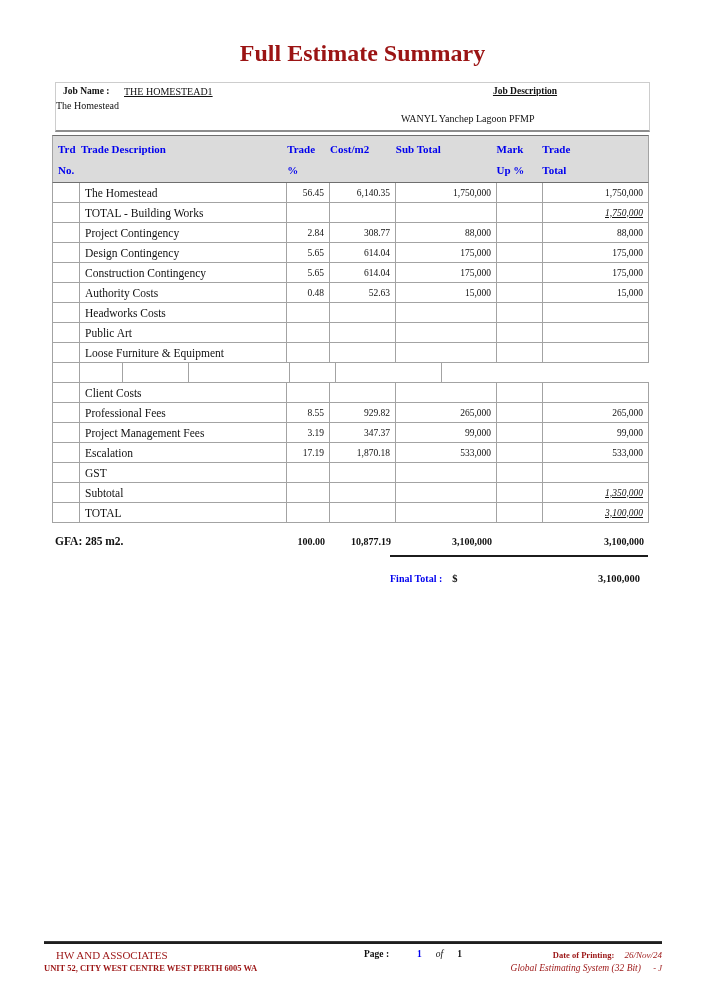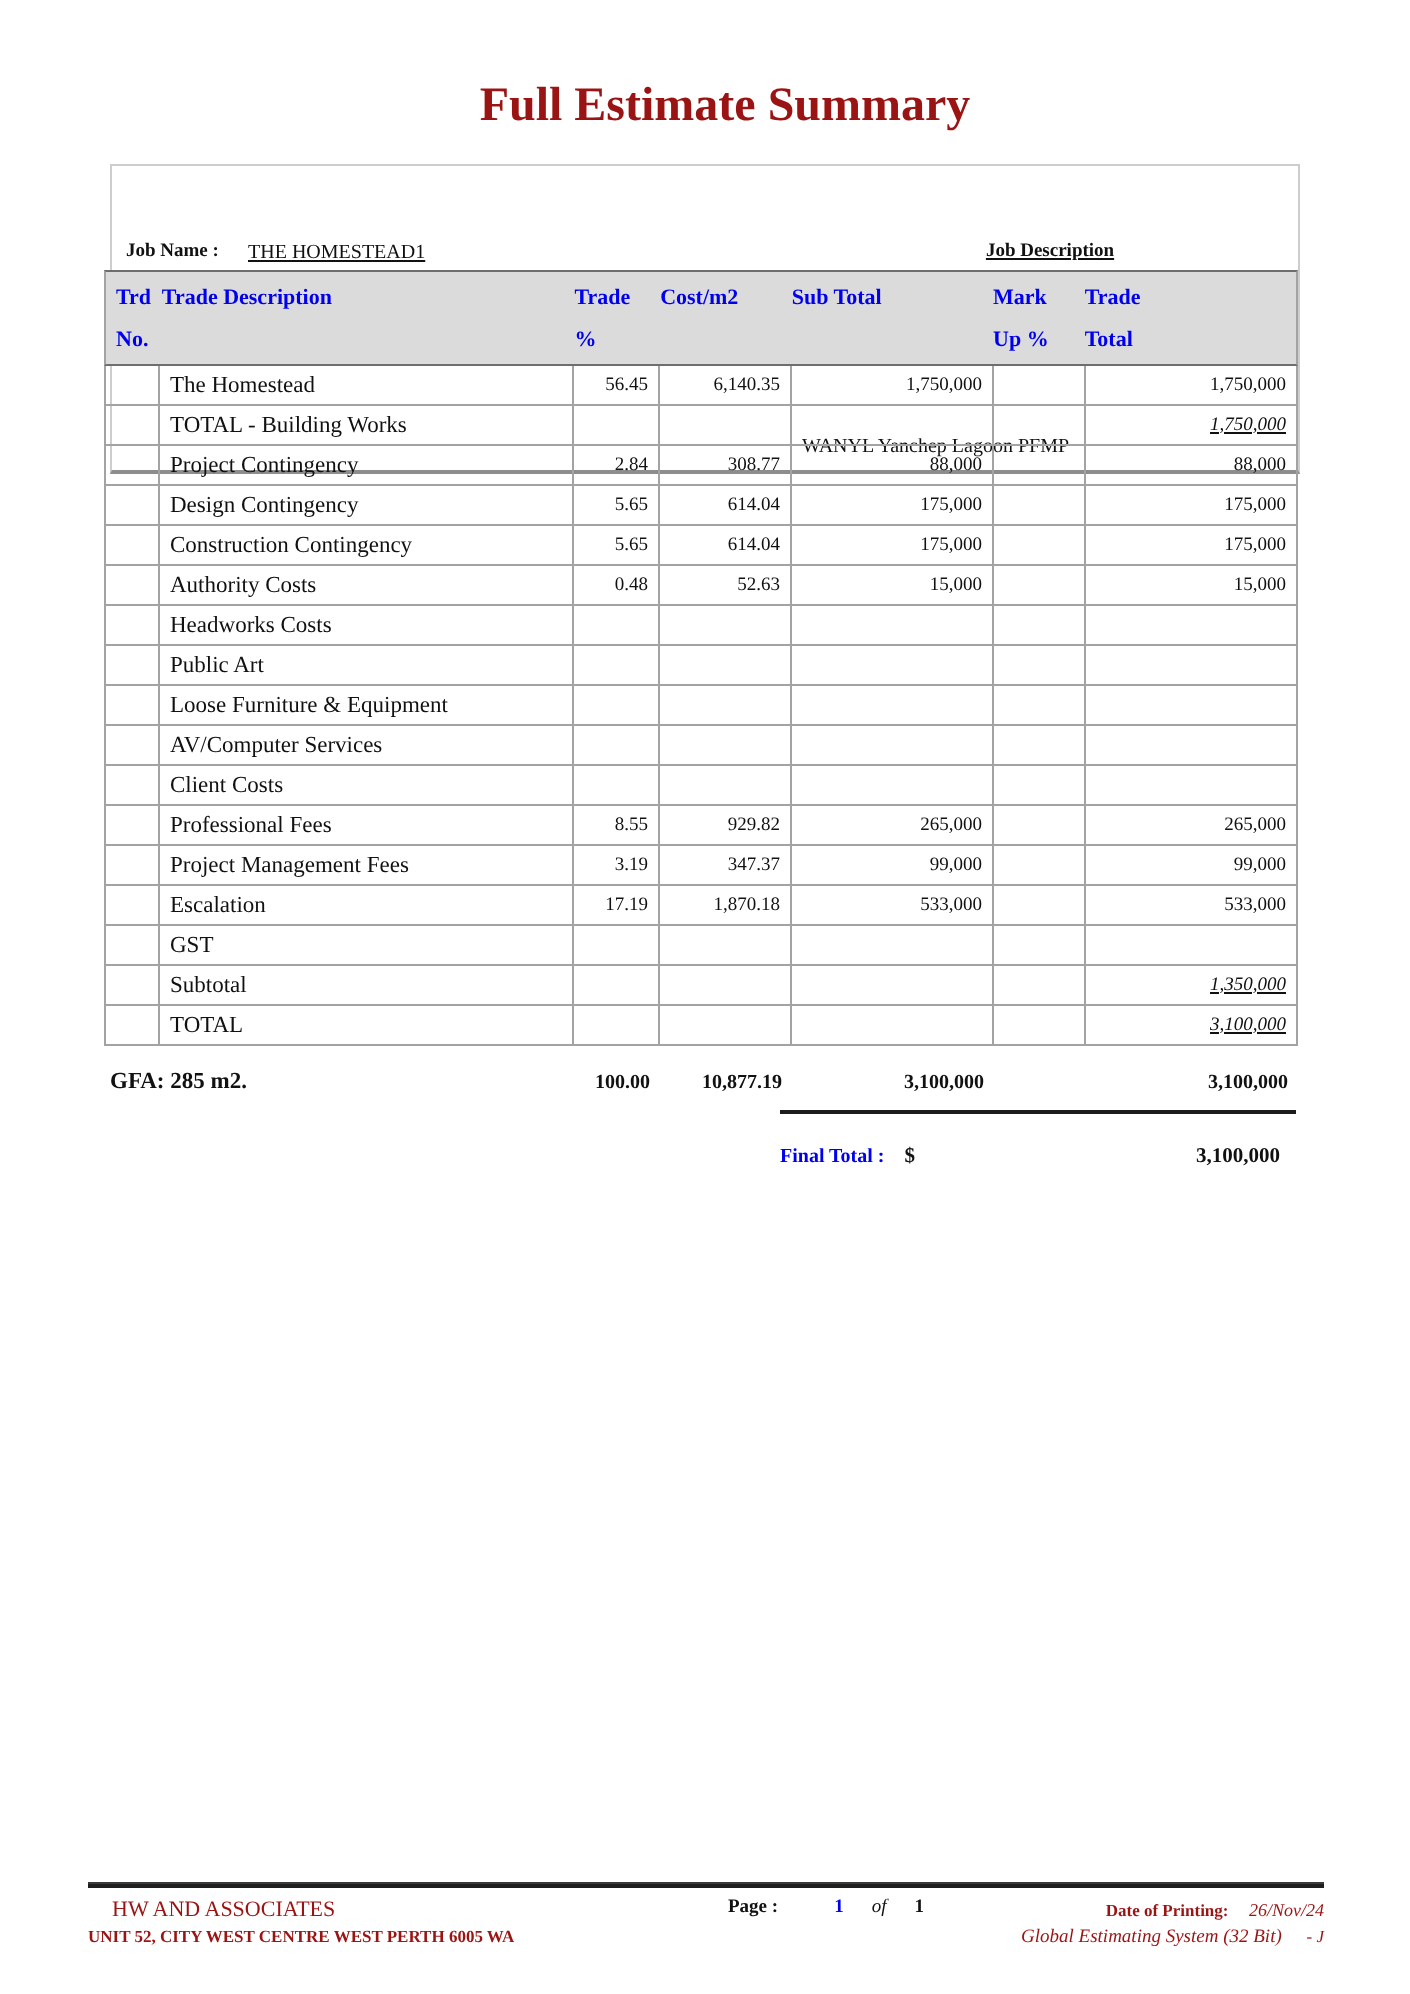--- a/index.html
+++ b/index.html
@@ -19,21 +19,21 @@
   .title{
     position:absolute;top:40px;left:0;width:100%;
     text-align:center;font-size:24px;font-weight:bold;color:var(--accent-red);margin-left:10px;
   }
   
   .job-box{
     position:absolute;top:82px;left:55px;width:595px;
     border:1px solid #cdcdcd;border-bottom:2px solid #8d8d8d;
     padding:2px 0 4px 0;
   }
-  .job-row{display:flex;line-height:13.5px;margin-top:35px;}
+  .job-row{display:flex;line-height:13.5px;}
   .job-left{display:flex;width:345px;}
   .job-right{width:248px;}
   .job-label{width:68px;padding-left:7px;font-weight:bold;font-size:9.5px;}
   .job-value{font-size:10px;text-decoration:underline;}
   .job-desc-head{font-weight:bold;font-size:9.5px;text-decoration:underline;text-align:center;}
   .job-desc-line{font-size:10px;text-align:left;}
   
   .trade-table{position:absolute;top:135px;left:52px;width:597px;font-size:9.5px;}
   .thead{
     display:flex;height:48px;background:var(--header-bg);
@@ -223,21 +223,20 @@
     <div class="cell num c1"></div>
     <div class="cell desc c2">Loose Furniture &amp; Equipment</div>
     <div class="cell num c3"></div>
     <div class="cell num c4"></div>
     <div class="cell num c5"></div>
     <div class="cell num c6"></div>
     <div class="cell num c7"></div>
   </div>
       <div class="trow">
     <div class="cell num c1"></div>
-    <div class="cell desc c2">AV/Computer Services</div>
     <div class="cell num c3"></div>
     <div class="cell num c4"></div>
     <div class="cell num c5"></div>
     <div class="cell num c6"></div>
     <div class="cell num c7"></div>
   </div>
       <div class="trow">
     <div class="cell num c1"></div>
     <div class="cell desc c2">Client Costs</div>
     <div class="cell num c3"></div>

